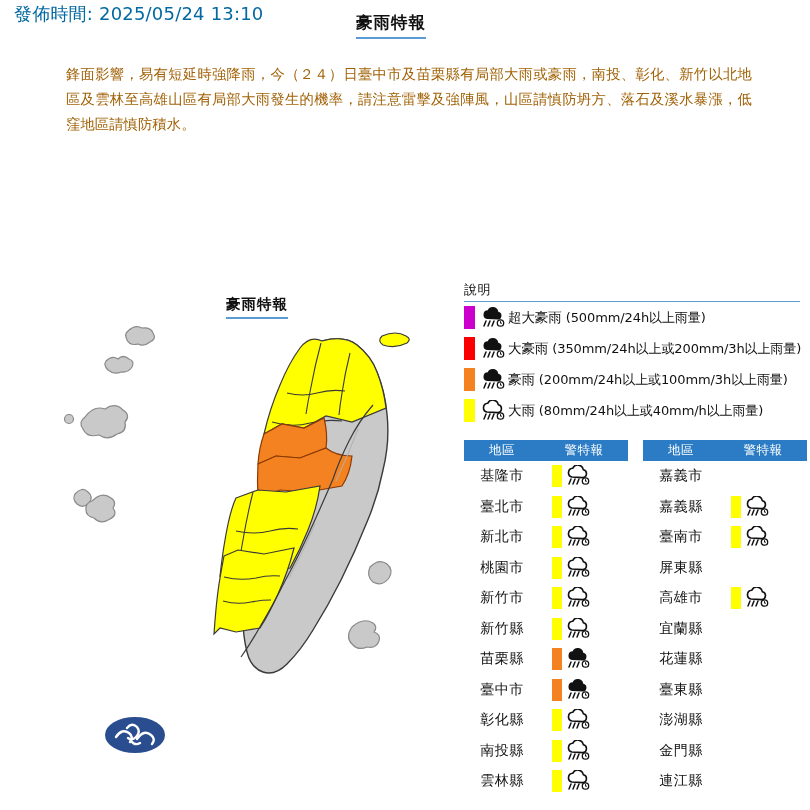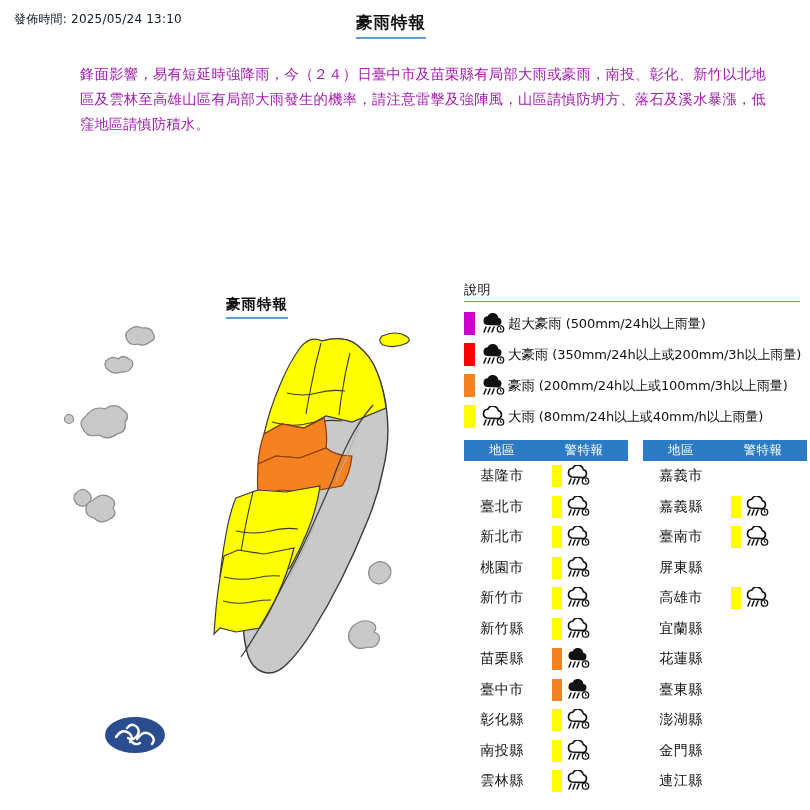--- a/index.html
+++ b/index.html
@@ -13,48 +13,48 @@
     position: relative;
     font-family: "DejaVu Sans", "Liberation Sans", sans-serif;
     color: #1a1a1a;
     overflow: hidden;
   }
 
   
   #issue-time {
     position: absolute;
     left: 14px;
-    top: 11px;
-    font-size: 12px;
+    top: 2px;
+    font-size: 18px;
     letter-spacing: 0.2px;
-    color: #0f172a;
+    color: #0369a1;
     white-space: nowrap;
   }
   #report-title {
     position: absolute;
     left: 356px;
     top: 12px;
     font-size: 16.5px;
     font-weight: bold;
     color: #111;
     letter-spacing: 1px;
     padding-bottom: 3px;
     border-bottom: 2px solid #5b9bd5;
   }
 
   
   #advisory-text {
     position: absolute;
-    left: 80px;
+    left: 66px;
     top: 62px;
     width: 686px;
     font-size: 14.3px;
     line-height: 25px;
     text-align: justify;
-    color: #a21caf;
+    color: #a16207;
     letter-spacing: 0.1px;
   }
 
   
   #map-panel {
     position: absolute;
     left: 40px;
     top: 285px;
     width: 410px;
     height: 510px;
@@ -86,21 +86,20 @@
     position: absolute;
     left: 464px;
     top: 281px;
     width: 336px;
   }
   #legend-heading {
     font-size: 13px;
     color: #111;
     padding-bottom: 2px;
     border-bottom: 1px solid #5b9bd5;
-    margin-bottom: 6px;
     letter-spacing: 0.5px;
   }
   .legend-row {
     display: flex;
     align-items: center;
     height: 31px;
     text-align: right;
   }
   .legend-swatch {
     width: 11px;

